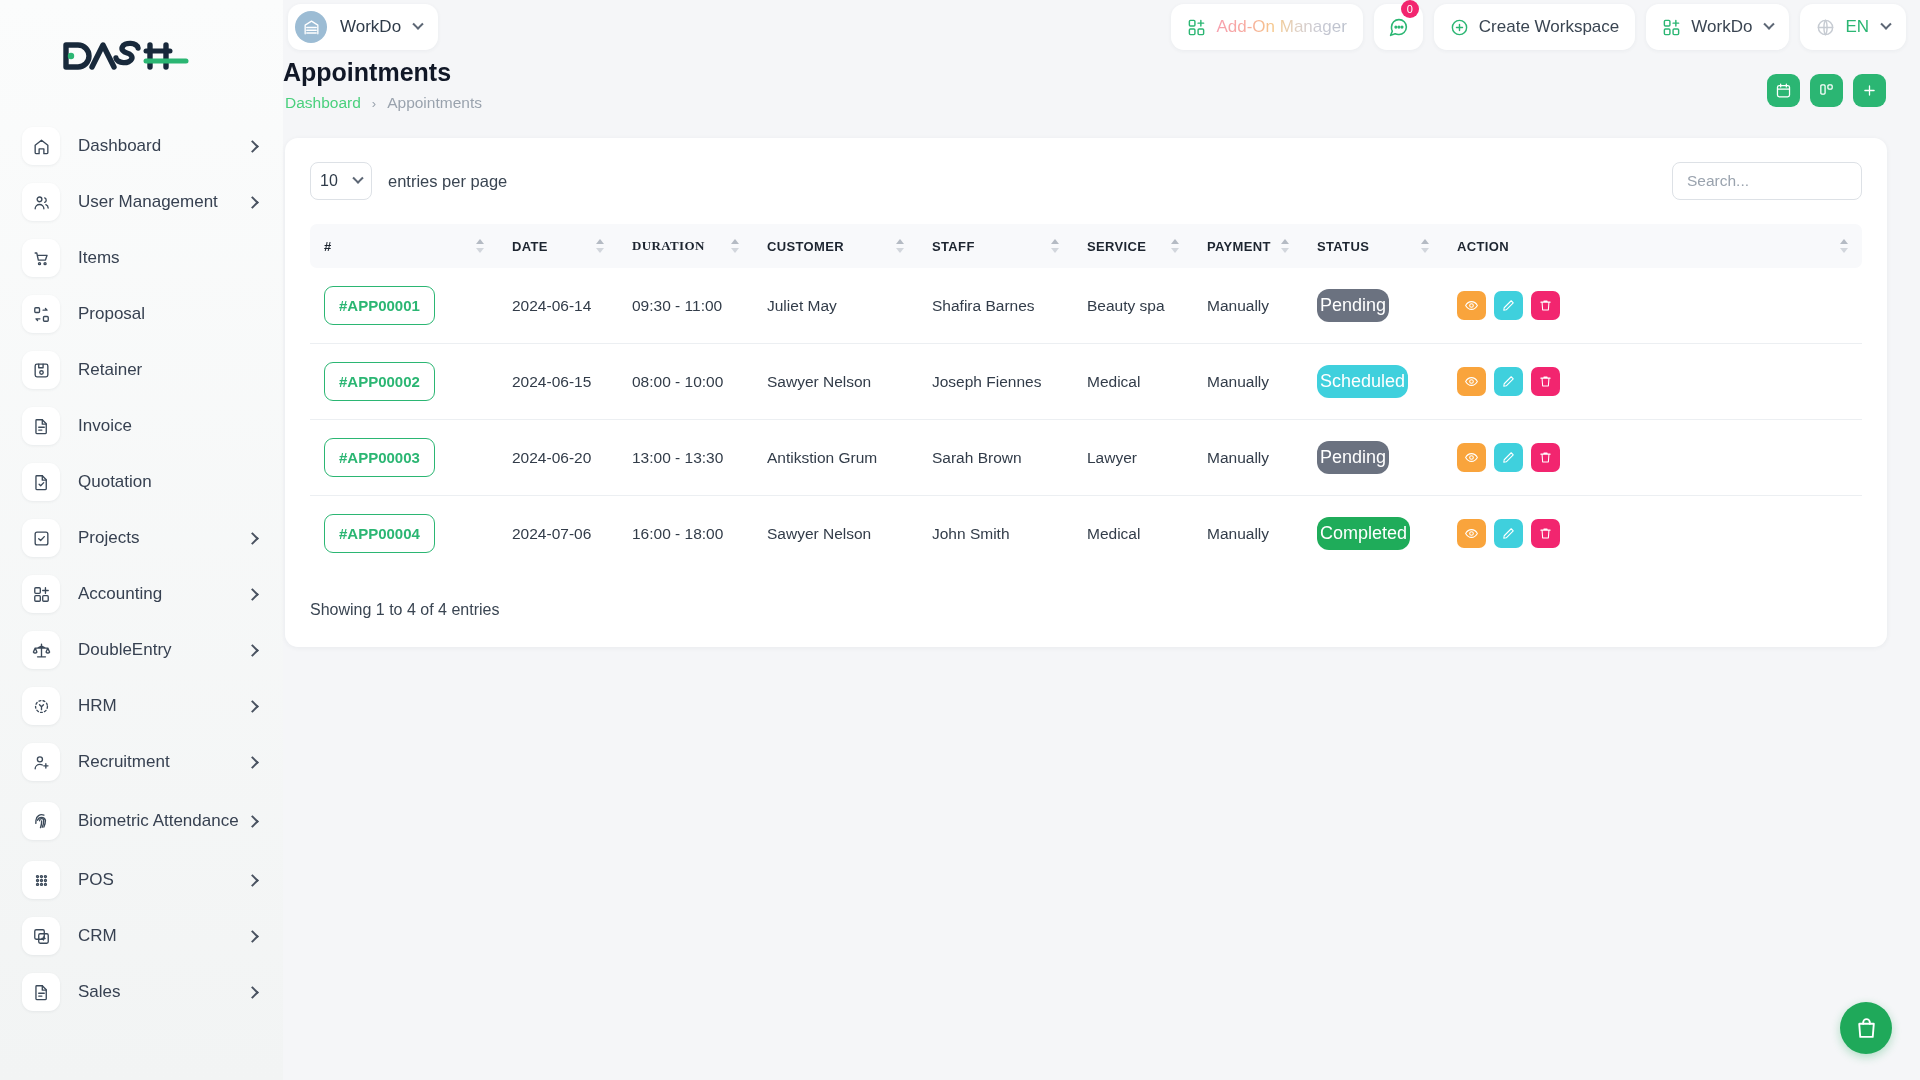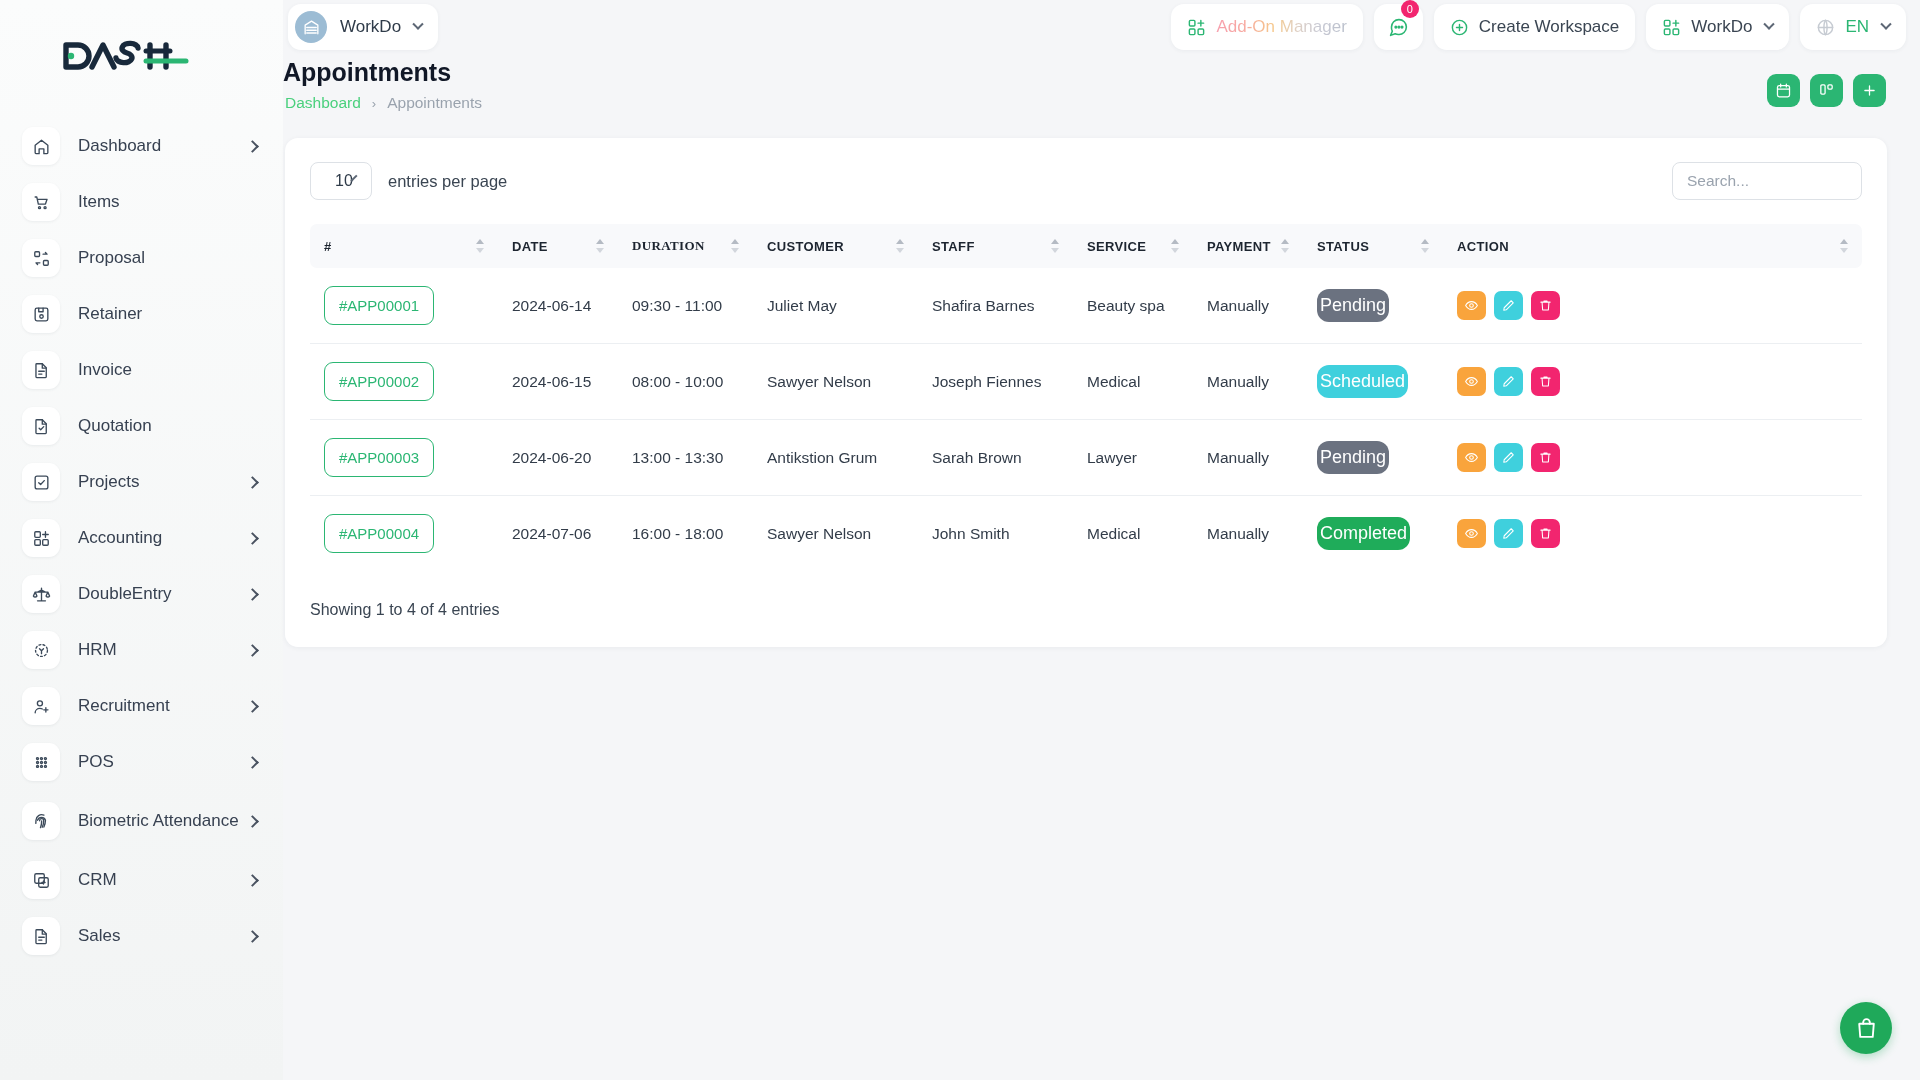--- a/index.html
+++ b/index.html
@@ -108,21 +108,21 @@
     position: absolute; left: 285px; top: 138px; width: 1602px;
     background: #ffffff; border-radius: 13px;
     box-shadow: 0 1px 5px rgba(40,50,70,.06);
     padding: 22px 25px 28px 25px;
   }
   #card-toolbar { display: flex; align-items: center; justify-content: space-between; height: 42px; }
   #entries-wrap { display: flex; align-items: center; }
   #entries-select {
     width: 62px; height: 38px; border: 1px solid #dde1e6; border-radius: 8px;
     display: flex; align-items: center; justify-content: space-between;
-    padding: 0 24px; font-size: 16px; color: #2f3b49; cursor: pointer; background: #fff;
+    padding: 0 9px; font-size: 16px; color: #2f3b49; cursor: pointer; background: #fff;
   }
   #entries-select .sel-caret { width: 8px; height: 8px;
     border-right: 2px solid #5d6775; border-bottom: 2px solid #5d6775;
     transform: rotate(45deg) translate(-2px,-2px); }
   #entries-label { margin-left: 16px; font-size: 16.5px; color: #3a4552; }
   #search-input {
     width: 190px; height: 38px; border: 1px solid #dde1e6; border-radius: 8px;
     padding: 0 14px; font-size: 15.5px; color: #3a4552; outline: none;
     font-family: "Liberation Sans", sans-serif; background: #fff;
   }
@@ -147,21 +147,21 @@
   .sort-arrows i.up { border-bottom: 5px solid #b4bac3; }
   .sort-arrows i.dn { border-top: 5px solid #d2d6dc; }
   tbody td {
     padding: 18px 0 18px 14px; font-size: 15.5px; color: #323c49;
     border-bottom: 1px solid #eceff2; white-space: nowrap; vertical-align: middle;
   }
   tbody tr:last-child td { border-bottom: none; }
   .id-chip {
     display: inline-flex; align-items: center; justify-content: center;
     border: 1px solid #2bb673; color: #2bb673; background: #fff;
-    border-radius: 9px; padding: 10px 14px; font-size: 15px; cursor: pointer;
+    border-radius: 9px; padding: 10px 14px; font-size: 15px; cursor: pointer; font-weight: bold;
   }
   .badge {
     display: inline-flex; align-items: center; justify-content: center;
     color: #ffffff; border-radius: 12px; font-size: 18px;
     padding: 6px 3px; white-space: nowrap;
   }
   .badge.pending { background: #6b7280; }
   .badge.scheduled { background: #3fd0dd; }
   .badge.completed { background: #1fac5a; }
   .act-wrap { display: flex; gap: 8px; }
@@ -208,20 +208,31 @@
           <svg viewBox="0 0 24 24">
             <path d="M4 10.5 12 4l8 6.5V20a1 1 0 0 1-1 1h-4v-6H9v6H5a1 1 0 0 1-1-1z"></path>
           </svg>
         </span>
         <span class="nav-label">Dashboard</span>
         <span class="nav-chevron"></span>
       </div>
       <div class="nav-item">
         <span class="nav-icon-box">
           <svg viewBox="0 0 24 24">
+            <circle cx="9.5" cy="8" r="3"></circle>
+            <path d="M4 20c0-3.3 2.5-5.5 5.5-5.5S15 16.7 15 20"></path>
+            <path d="M16 6.2a3 3 0 0 1 0 5.6M17.5 14.8c1.8.7 2.9 2.3 2.9 4.2"></path>
+          </svg>
+        </span>
+        <span class="nav-label">User Management</span>
+        <span class="nav-chevron"></span>
+      </div>
+      <div class="nav-item">
+        <span class="nav-icon-box">
+          <svg viewBox="0 0 24 24">
             <path d="M4 5h2l2 9h9l2-6H7.2"></path>
             <circle cx="9.5" cy="18.5" r="1.3"></circle>
             <circle cx="16.5" cy="18.5" r="1.3"></circle>
           </svg>
         </span>
         <span class="nav-label">Items</span>
       </div>
       <div class="nav-item">
         <span class="nav-icon-box">
           <svg viewBox="0 0 24 24">
@@ -303,48 +314,48 @@
       </div>
       <div class="nav-item">
         <span class="nav-icon-box">
           <svg viewBox="0 0 24 24">
             <circle cx="10" cy="8" r="3.2"></circle>
             <path d="M4 20c0-3.3 2.7-5.6 6-5.6 1.1 0 2.2.3 3.1.8"></path>
             <path d="M17.5 13.5v5.5M14.8 16.2h5.4"></path>
           </svg>
         </span>
         <span class="nav-label">Recruitment</span>
+        <span class="nav-chevron"></span>
+      </div>
+      <div class="nav-item two-line">
+        <span class="nav-icon-box">
+          <svg viewBox="0 0 24 24">
+            <path d="M7 10.5a5.3 5.3 0 0 1 10 0c0 3.5-.9 6-2 8.5"></path>
+            <path d="M9.6 11a2.6 2.6 0 0 1 5.2 0c0 3.5-.8 6-1.9 8.2"></path>
+            <path d="M12.2 11.2c0 4-.5 6.4-1.5 8.6M4.8 14.4c.2-1.4.2-2.8.2-4A7.2 7.2 0 0 1 15 4"></path>
+          </svg>
+        </span>
+        <span class="nav-label">Biometric Attendance</span>
         <span class="nav-chevron"></span>
       </div>
       <div class="nav-item">
         <span class="nav-icon-box">
           <svg viewBox="0 0 24 24">
             <circle cx="7" cy="7" r="1.25"></circle>
             <circle cx="12" cy="7" r="1.25"></circle>
             <circle cx="17" cy="7" r="1.25"></circle>
             <circle cx="7" cy="12" r="1.25"></circle>
             <circle cx="12" cy="12" r="1.25"></circle>
             <circle cx="17" cy="12" r="1.25"></circle>
             <circle cx="7" cy="17" r="1.25"></circle>
             <circle cx="12" cy="17" r="1.25"></circle>
             <circle cx="17" cy="17" r="1.25"></circle>
           </svg>
         </span>
         <span class="nav-label">POS</span>
-        <span class="nav-chevron"></span>
-      </div>
-      <div class="nav-item two-line">
-        <span class="nav-icon-box">
-          <svg viewBox="0 0 24 24">
-            <path d="M7 10.5a5.3 5.3 0 0 1 10 0c0 3.5-.9 6-2 8.5"></path>
-            <path d="M9.6 11a2.6 2.6 0 0 1 5.2 0c0 3.5-.8 6-1.9 8.2"></path>
-            <path d="M12.2 11.2c0 4-.5 6.4-1.5 8.6M4.8 14.4c.2-1.4.2-2.8.2-4A7.2 7.2 0 0 1 15 4"></path>
-          </svg>
-        </span>
-        <span class="nav-label">Biometric Attendance</span>
         <span class="nav-chevron"></span>
       </div>
       <div class="nav-item">
         <span class="nav-icon-box">
           <svg viewBox="0 0 24 24">
             <rect x="3.5" y="3.5" width="12" height="12" rx="1.8"></rect>
             <rect x="8.5" y="8.5" width="12" height="12" rx="1.8"></rect>
             <path d="M14.5 12.5v4M12.5 14.5h4"></path>
           </svg>
         </span>

